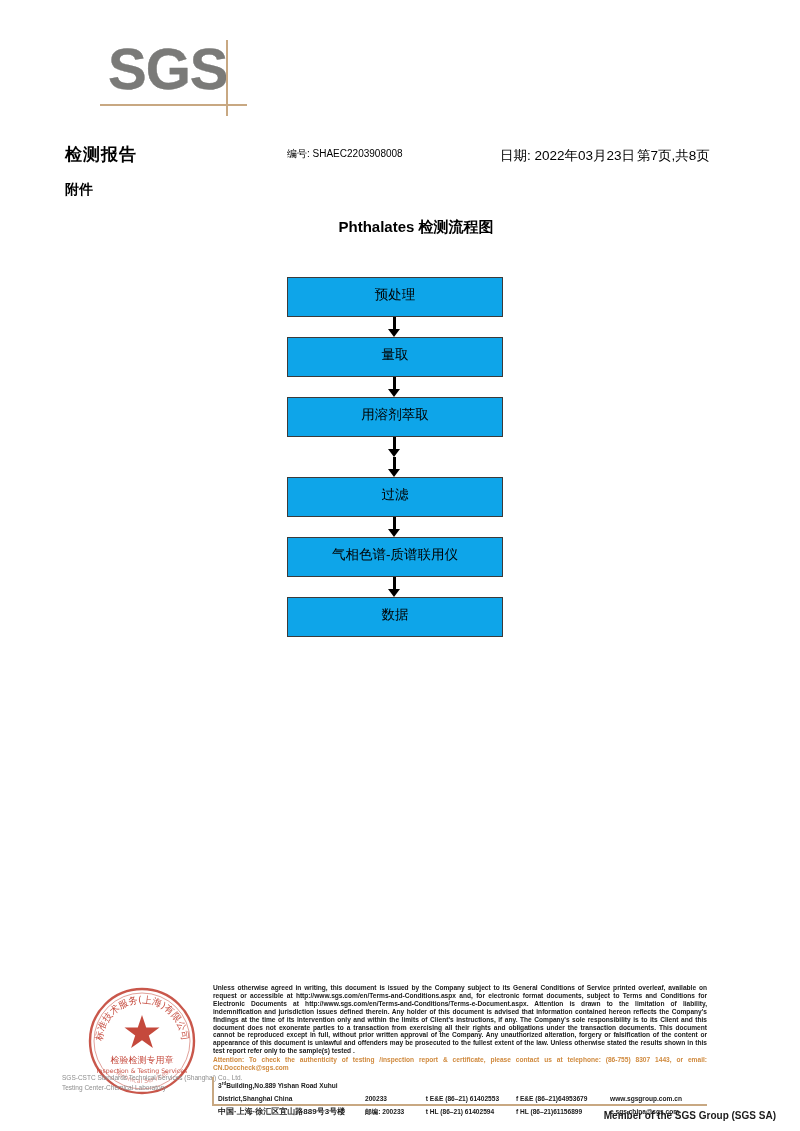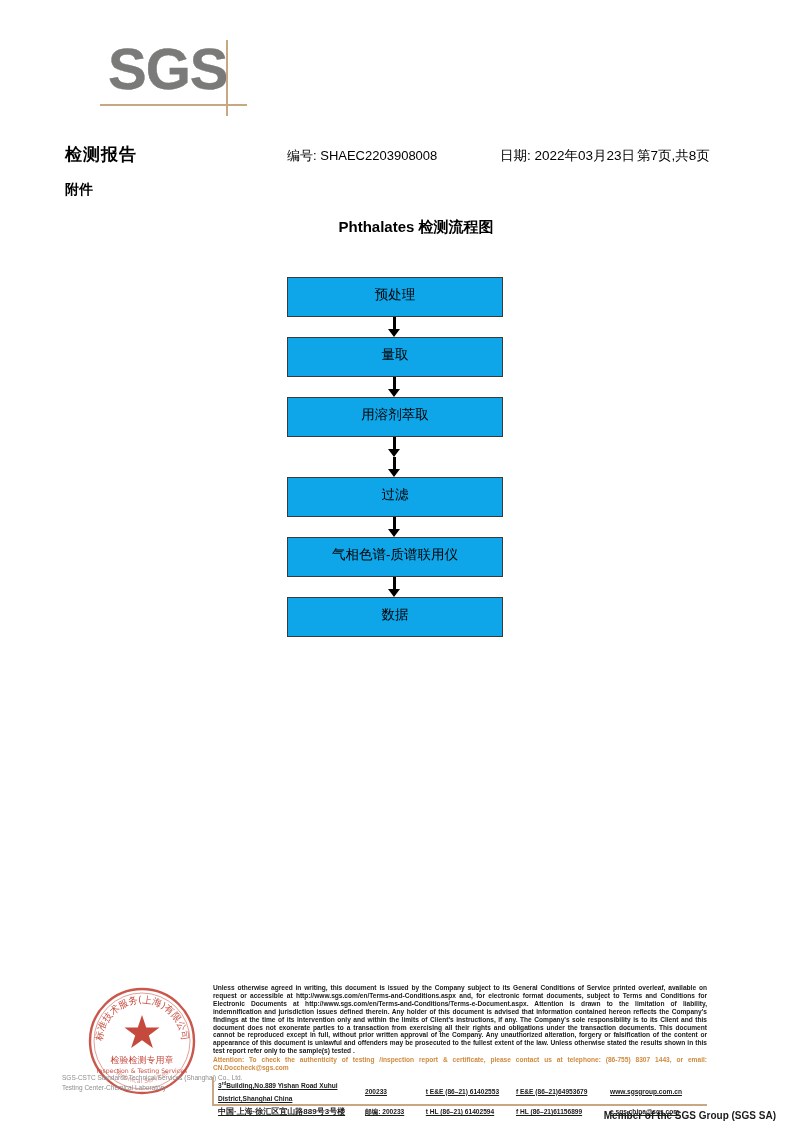--- a/index.html
+++ b/index.html
@@ -66,21 +66,21 @@
     position: absolute;
     left: 65px;
     top: 181px;
     font-size: 14px;
     font-weight: bold;
   }
   .hdr-no {
     position: absolute;
     left: 287px;
     top: 147px;
-    font-size: 13px;
+    font-size: 10px;
   }
   .hdr-date {
     position: absolute;
     left: 500px;
     top: 147px;
     font-size: 13.5px;
   }
   .hdr-page {
     position: absolute;
     left: 637px;
@@ -198,22 +198,21 @@
     left: 218px;
     top: 1077px;
     width: 490px;
     font-size: 6.6px;
     line-height: 13px;
     font-weight: bold;
     color: #1a1a1a;
   }
   .addr-row {
     display: flex;
-    align-items: center;
-    text-decoration: underline;
+    align-items: flex-end;
   }
   .addr-c1 { width: 150px; }
   .addr-c2 { width: 62px; }
   .addr-c3 { width: 92px; }
   .addr-c4 { width: 96px; }
   .addr-c5 { width: 100px; }
   .addr sup { font-size: 4.5px; vertical-align: super; }
   .addr .cn { font-size: 8px; }
 
   .member {

